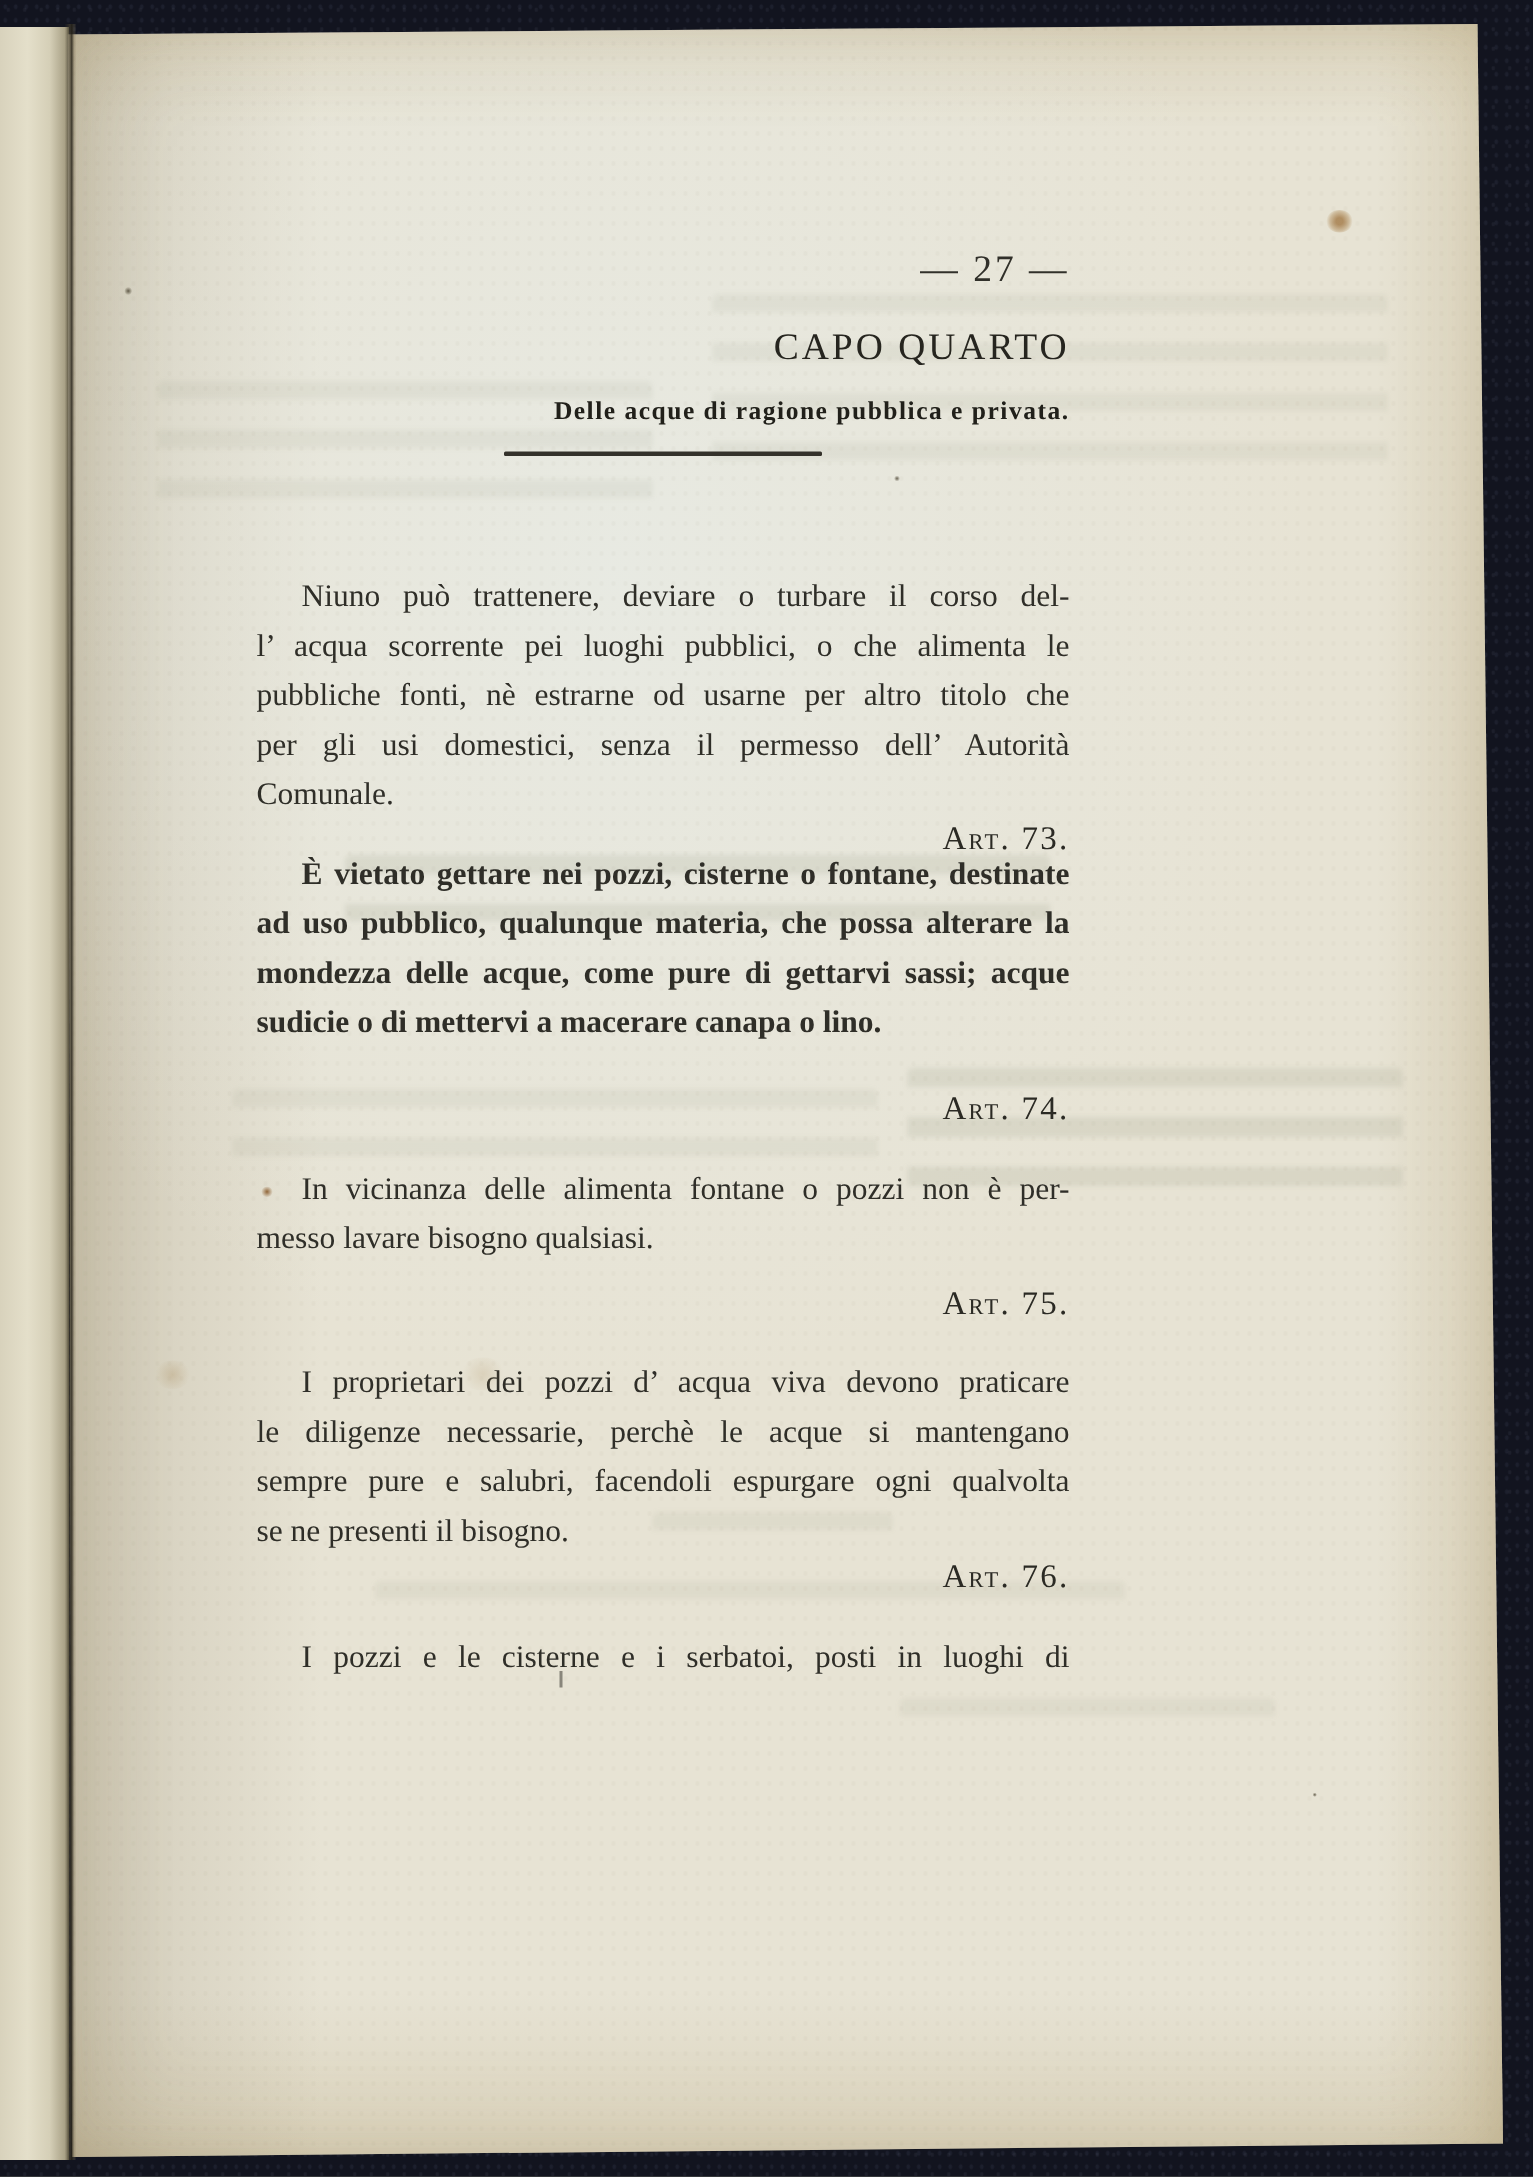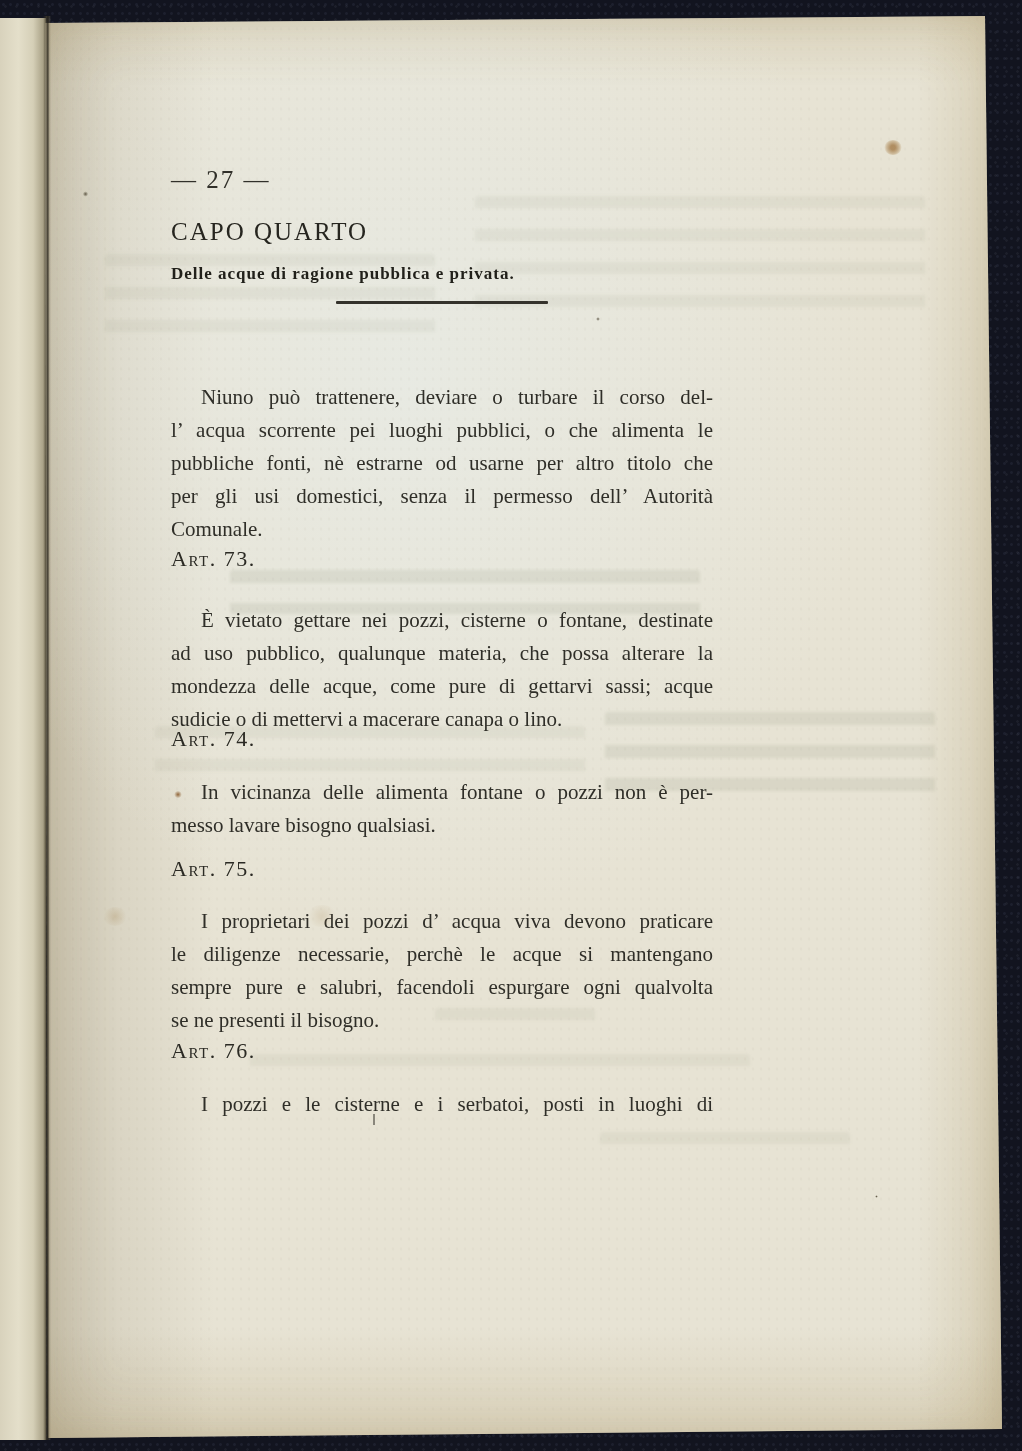--- a/index.html
+++ b/index.html
@@ -40,21 +40,21 @@
   .page .vignette{
     position:absolute; inset:0;
     box-shadow:inset 0 0 70px rgba(165,145,100,.22), inset -6px 0 26px rgba(150,132,92,.18);
     pointer-events:none;
   }
   .textcol{
     position:absolute; left:126px; top:0; width:542px; height:1424px;
     color:#2f2e28; z-index:5;
   }
   .block{position:absolute; left:0; width:542px;}
-  .center{text-align:left;}
+  .center{text-align:right;}
   .pageno{font-size:25px; letter-spacing:2px; color:#31302a;}
   .kicker{font-size:25px; letter-spacing:2px; color:#26251f;}
   .subtitle{font-size:17px; font-weight:700; letter-spacing:1px; color:#21201a;}
   .rule{position:absolute; left:165px; width:212px; height:3px; background:#34322b; border-radius:1px;}
   .artlabel{font-size:22px; font-variant:small-caps; letter-spacing:1.5px; color:#2b2a24;}
   .para{font-size:21px; line-height:33px; text-align:left;}
   .line{height:33px; overflow:hidden; text-align:justify;}
   .line.j::after{content:""; display:inline-block; width:100%; height:0;}
   .line.first{padding-left:30px;}
   .line.last{text-align:left;}
@@ -115,21 +115,21 @@
 
       <div class="block para" style="top:367px;">
         <div class="line j first">Niuno può trattenere, deviare o turbare il corso del-</div>
         <div class="line j">l’ acqua scorrente pei luoghi pubblici, o che alimenta le</div>
         <div class="line j">pubbliche fonti, nè estrarne od usarne per altro titolo che</div>
         <div class="line j">per gli usi domestici, senza il permesso dell’ Autorità</div>
         <div class="line last">Comunale.</div>
       </div>
 
       <div class="block center artlabel" style="top:532px;">Art. 73.</div>
-      <div class="block para" style="top:590px;">
+      <div class="block para" style="top:552px;font-weight:bold;">
         <div class="line j first">È vietato gettare nei pozzi, cisterne o fontane, destinate</div>
         <div class="line j">ad uso pubblico, qualunque materia, che possa alterare la</div>
         <div class="line j">mondezza delle acque, come pure di gettarvi sassi; acque</div>
         <div class="line last">sudicie o di mettervi a macerare canapa o lino.</div>
       </div>
 
       <div class="block center artlabel" style="top:712px;">Art. 74.</div>
       <div class="block para" style="top:762px;">
         <div class="line j first">In vicinanza delle alimenta fontane o pozzi non è per-</div>
         <div class="line last">messo lavare bisogno qualsiasi.</div>

